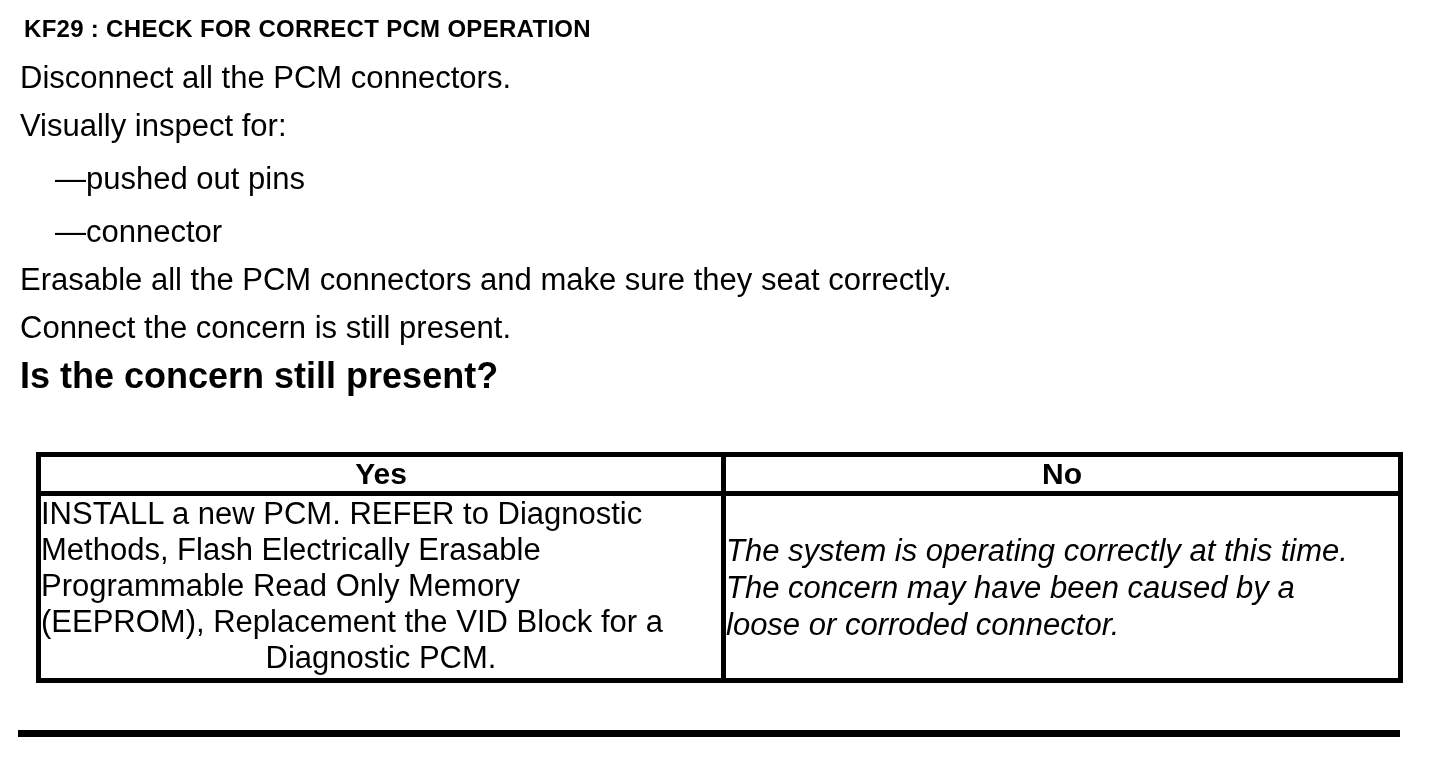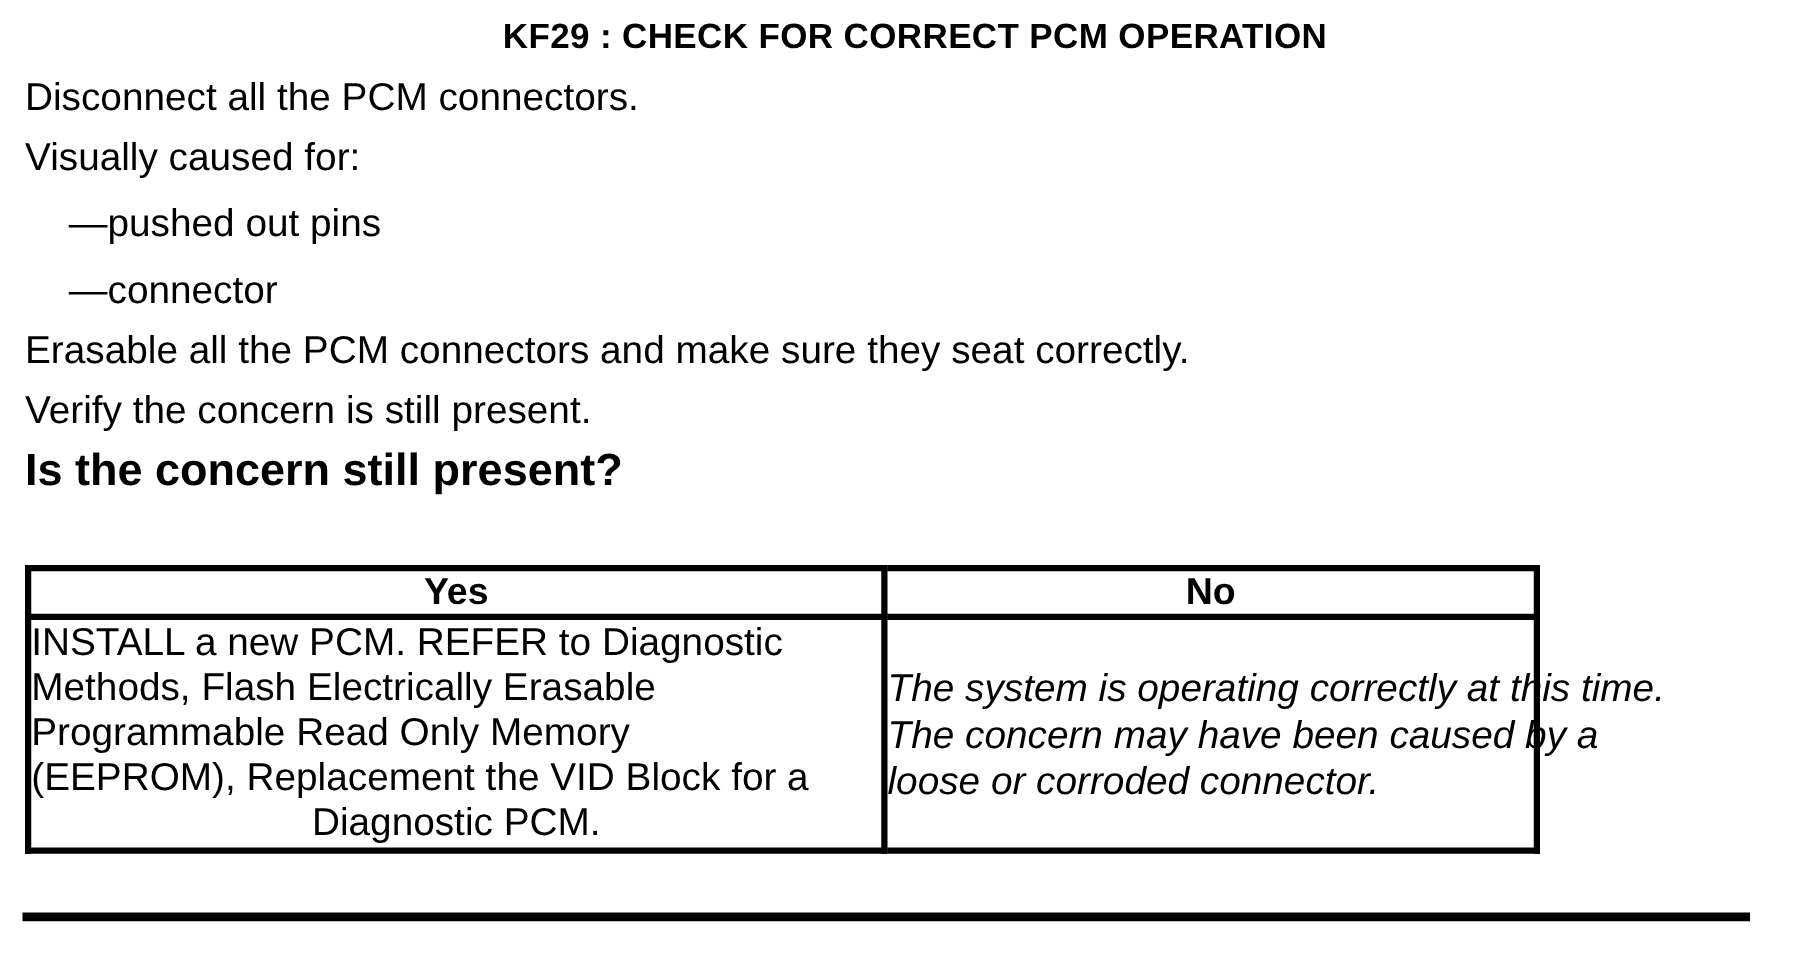--- a/index.html
+++ b/index.html
@@ -12,26 +12,25 @@
     font-family: "Liberation Sans", sans-serif;
     color: #000000;
   }
   .page {
     position: relative;
     width: 1440px;
     height: 784px;
   }
   .title {
     font-weight: bold;
-    font-size: 28px;
+    font-size: 24px;
     line-height: 34px;
     margin: 12px 0 0 24px;
     letter-spacing: 0.3px;
     white-space: nowrap;
-    text-align: center;
   }
   .para {
     font-size: 31px;
     line-height: 33px;
     margin: 15px 0 0 20px;
     white-space: nowrap;
   }
   .bullet {
     font-size: 31px;
     line-height: 33px;
@@ -41,22 +40,22 @@
   .question {
     font-weight: bold;
     font-size: 36px;
     line-height: 33px;
     margin: 15px 0 0 20px;
     white-space: nowrap;
   }
   table.decision-table {
     border-collapse: collapse;
     table-layout: fixed;
-    width: 1212px;
-    margin: 60px 0 0 20px;
+    width: 1367px;
+    margin: 60px 0 0 36px;
   }
   .decision-table th,
   .decision-table td {
     border: 5px solid #000000;
     padding: 0;
   }
   .decision-table th {
     font-size: 30px;
     font-weight: bold;
     height: 34px;
@@ -96,26 +95,26 @@
 </style>
 </head>
 <body>
 
 <div class="page">
 
   <div class="title">KF29 : CHECK FOR CORRECT PCM OPERATION</div>
 
   <div class="para">Disconnect all the PCM connectors.</div>
 
-  <div class="para">Visually caused for:</div>
+  <div class="para">Visually inspect for:</div>
   <div class="bullet">—pushed out pins</div>
   <div class="bullet">—connector</div>
 
   <div class="para">Erasable all the PCM connectors and make sure they seat correctly.</div>
-  <div class="para">Verify the concern is still present.</div>
+  <div class="para">Connect the concern is still present.</div>
 
   <div class="question">Is the concern still present?</div>
 
   <table class="decision-table">
     <thead>
       <tr>
         <th style="width:680px;">Yes</th>
         <th>No</th>
       </tr>
     </thead>

